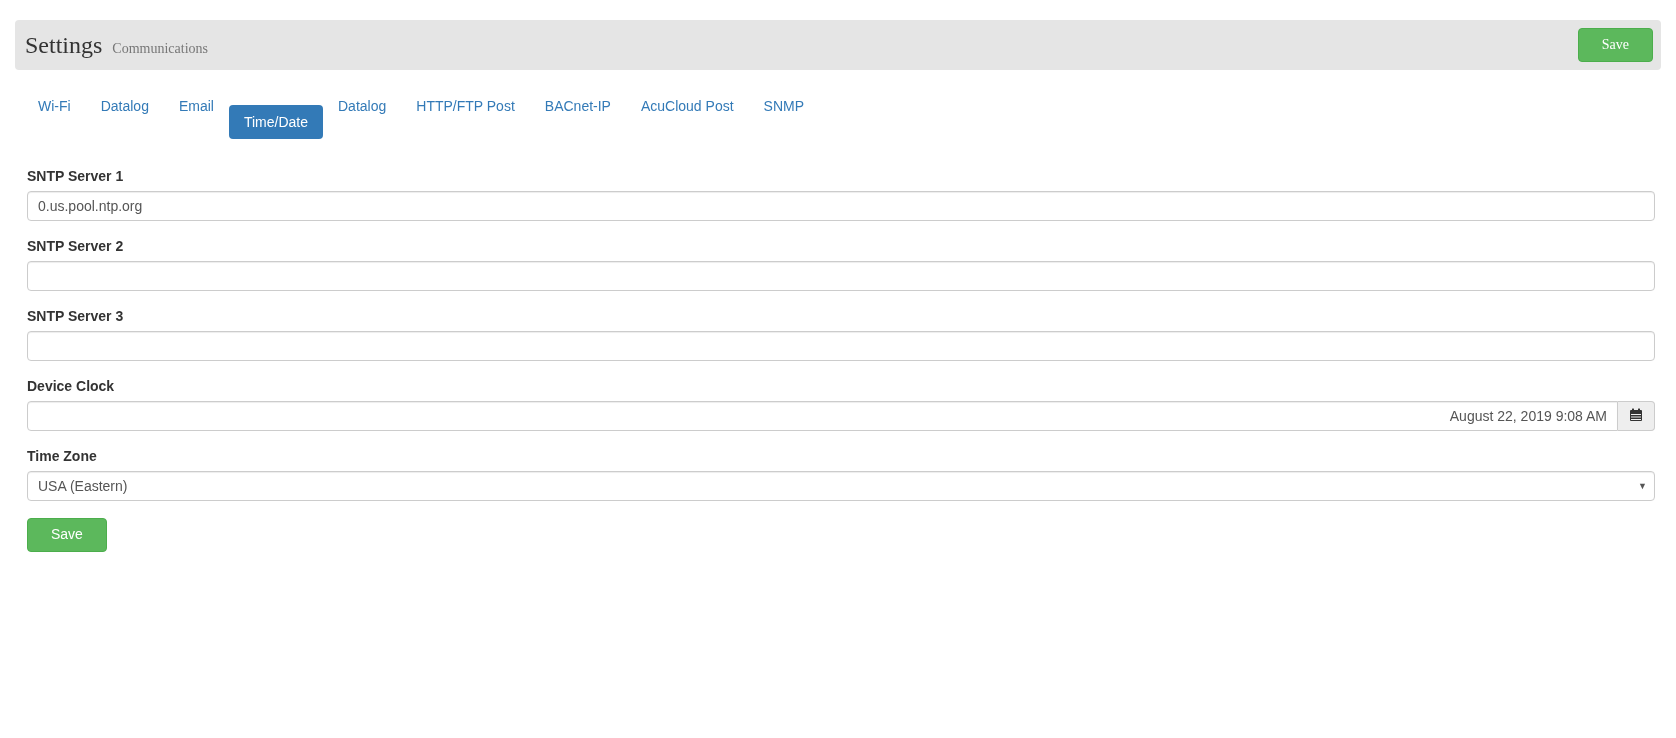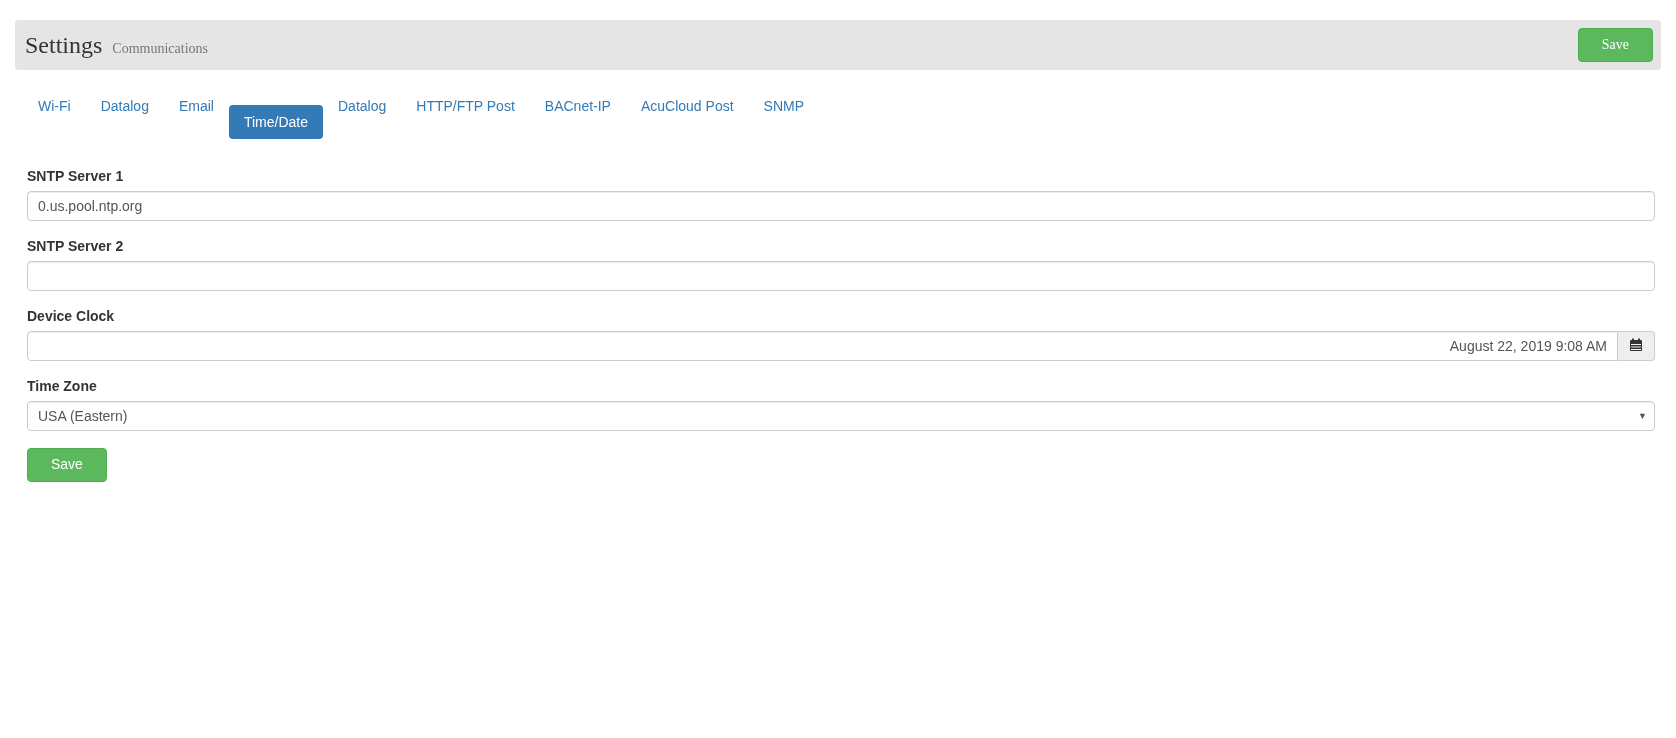--- a/index.html
+++ b/index.html
@@ -181,20 +181,24 @@
   <div class="form-group">
     <label class="control-label">SNTP Server 1</label>
     <input class="form-control" type="text" value="0.us.pool.ntp.org" style="">
   </div>
 
   <div class="form-group">
     <label class="control-label">SNTP Server 2</label>
     <input class="form-control" type="text" value="" style="">
   </div>
 
+  <div class="form-group">
+    <label class="control-label">SNTP Server 3</label>
+    <input class="form-control" type="text" value="" style="">
+  </div>
 
   <div class="form-group">
     <label class="control-label">Device Clock</label>
     <div class="input-group">
       <input class="form-control" type="text" value="August 22, 2019 9:08 AM" style="">
       <button class="input-group-btn">
         <span>
           <svg width="14" height="14" viewBox="0 0 14 14">
             <rect x="1" y="2" width="12" height="11" rx="1" fill="#333"></rect>
             <rect x="3" y="0.5" width="2" height="3" rx="0.5" fill="#333"></rect>

